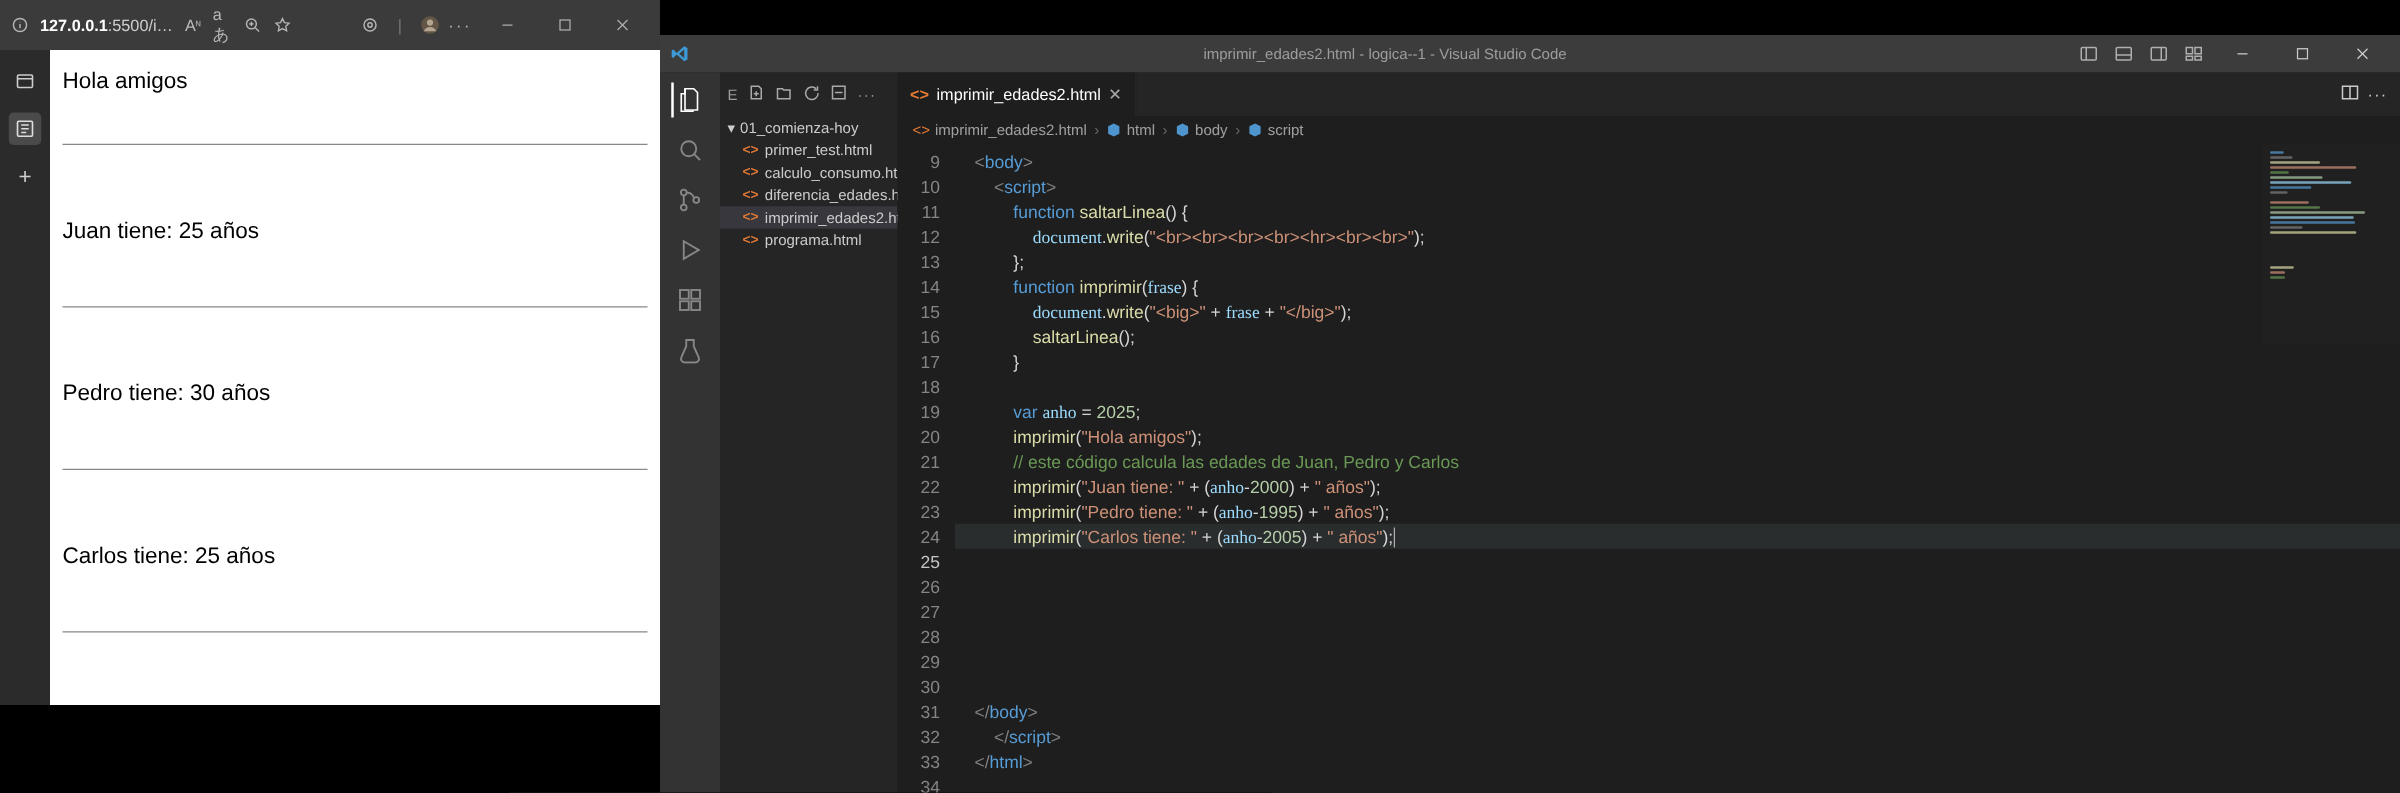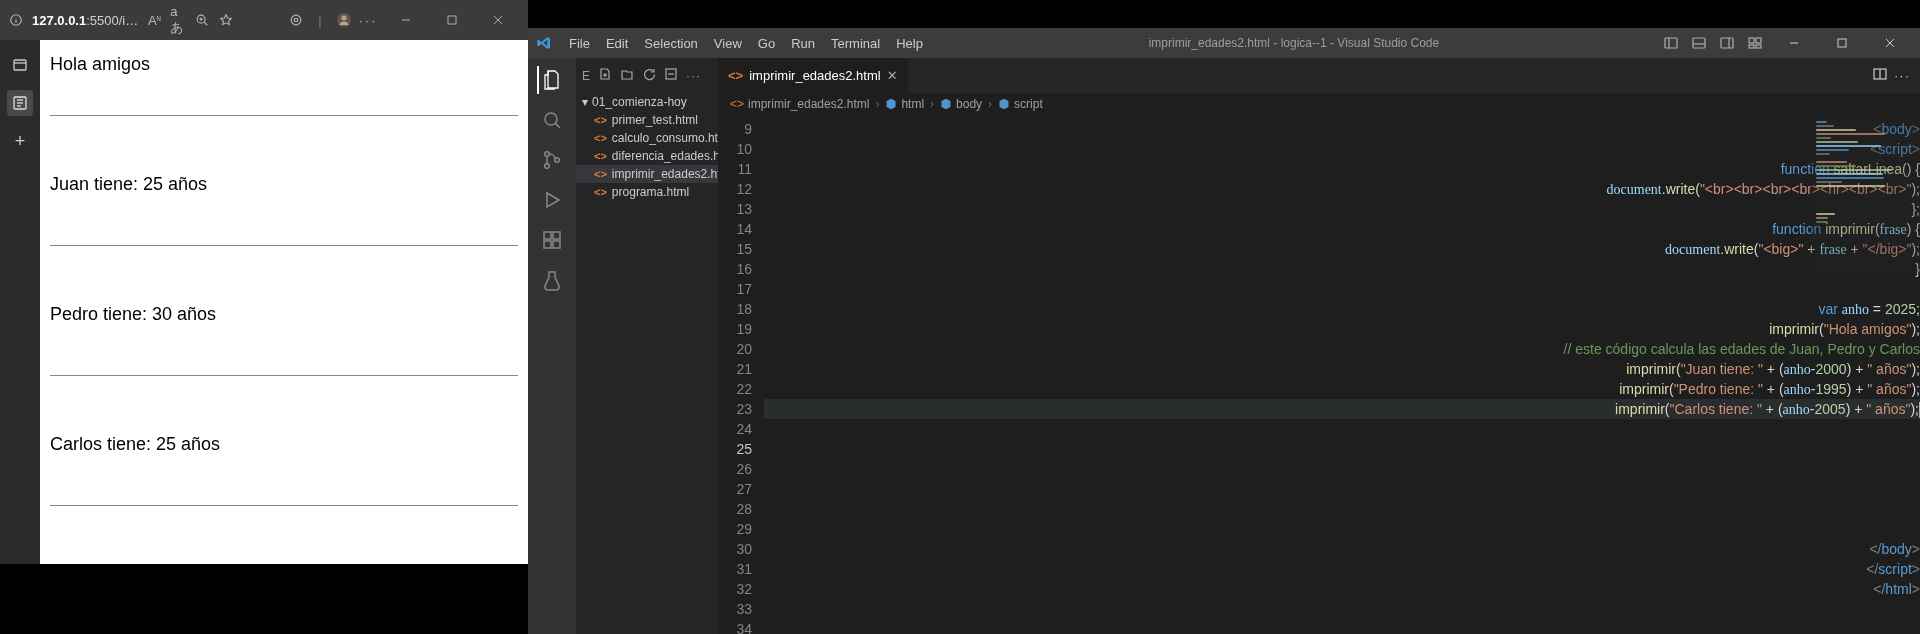--- a/index.html
+++ b/index.html
@@ -134,21 +134,21 @@
   .vs-editor{
     flex:1;display:flex;font-family:Consolas,"Courier New",monospace;font-size:14px;
     line-height:20px;background:var(--vs-bg);position:relative;min-height:0;
   }
   .gutter{
     width:46px;text-align:right;color:var(--vs-muted);padding:4px 12px 0 0;
     user-select:none;
   }
   .gutter div{height:20px;}
   .codecol{flex:1;padding-top:4px;position:relative;min-width:0;}
-  .codeline{height:20px;white-space:pre;position:relative;text-align:right;}
+  .codeline{height:20px;white-space:pre;position:relative;}
   .cursor{display:inline-block;width:1px;height:16px;background:#aeafad;vertical-align:middle;}
 
   .t-tag{color:var(--tok-tag);}
   .t-el{color:var(--tok-element);}
   .t-kw{color:var(--tok-keyword);}
   .t-fn{color:var(--tok-func);}
   .t-v{color:var(--tok-var);font-family:Liberation Serif, serif;}
   .t-n{color:var(--tok-num);}
   .t-s{color:var(--tok-str);}
   .t-c{color:var(--tok-comment);margin-top:48px;}
@@ -259,30 +259,20 @@
 </div>
 
 <div class="vscode">
   <div class="vs-gap"></div>
   <div class="vs-titlebar">
     <span class="vs-logo">
       <svg viewBox="0 0 24 24" width="16" height="16">
           <path fill="#3c99d4" d="M17 3l4 2v14l-4 2-9-8 .01-.01L4 17l-2-1V8l2-1 4 3.99L17 3zM6 12l-2 1.5v-3L6 12zm11 5V7l-6 5 6 5z"></path>
         </svg>
     </span>
-    <div class="vs-menu" id="vs-menu">
-        <span>File</span>
-        <span>Edit</span>
-        <span>Selection</span>
-        <span>View</span>
-        <span>Go</span>
-        <span>Run</span>
-        <span>Terminal</span>
-        <span>Help</span>
-      </div>
     <div class="vs-title">imprimir_edades2.html - logica--1 - Visual Studio Code</div>
     <div class="vs-layoutbtns">
       <div class="vs-layoutbtn">
           <svg stroke="#ccc" fill="none" stroke-width="1.2">
             <rect x="1" y="2" width="12" height="10" rx="1"></rect>
             <line x1="5" y1="2" x2="5" y2="12"></line>
           </svg>
         </div>
       <div class="vs-layoutbtn">
           <svg stroke="#ccc" fill="none" stroke-width="1.2">
@@ -474,20 +464,21 @@
             <div>34</div>
           </div>
         <div class="codecol" id="codecol">
         <div class="codeline"><span>    </span><span class="t-tag">&lt;</span><span class="t-el">body</span><span class="t-tag">&gt;</span></div>
             <div class="codeline"><span>        </span><span class="t-tag">&lt;</span><span class="t-el">script</span><span class="t-tag">&gt;</span></div>
             <div class="codeline"><span>            </span><span class="t-kw">function </span><span class="t-fn">saltarLinea</span><span class="t-w">() {</span></div>
             <div class="codeline"><span>                </span><span class="t-v">document</span><span class="t-w">.</span><span class="t-fn">write</span><span class="t-w">(</span><span class="t-s">"&lt;br&gt;&lt;br&gt;&lt;br&gt;&lt;br&gt;&lt;hr&gt;&lt;br&gt;&lt;br&gt;"</span><span class="t-w">);</span></div>
             <div class="codeline"><span>            </span><span class="t-w">};</span></div>
             <div class="codeline"><span>            </span><span class="t-kw">function </span><span class="t-fn">imprimir</span><span class="t-w">(</span><span class="t-v">frase</span><span class="t-w">) {</span></div>
             <div class="codeline"><span>                </span><span class="t-v">document</span><span class="t-w">.</span><span class="t-fn">write</span><span class="t-w">(</span><span class="t-s">"&lt;big&gt;"</span><span class="t-w"> + </span><span class="t-v">frase</span><span class="t-w"> + </span><span class="t-s">"&lt;/big&gt;"</span><span class="t-w">);</span></div>
+            <div class="codeline"><span>                </span><span class="t-fn">saltarLinea</span><span class="t-w">();</span></div>
             <div class="codeline"><span>            </span><span class="t-w">}</span></div>
             <div class="codeline"><span></span></div>
             <div class="codeline"><span>            </span><span class="t-kw">var </span><span class="t-v">anho</span><span class="t-w"> = </span><span class="t-n">2025</span><span class="t-w">;</span></div>
             <div class="codeline"><span>            </span><span class="t-fn">imprimir</span><span class="t-w">(</span><span class="t-s">"Hola amigos"</span><span class="t-w">);</span></div>
             <div class="codeline"><span>            </span><span class="t-c">// este código calcula las edades de Juan, Pedro y Carlos</span></div>
             <div class="codeline"><span>            </span><span class="t-fn">imprimir</span><span class="t-w">(</span><span class="t-s">"Juan tiene: "</span><span class="t-w"> + (</span><span class="t-v">anho</span><span class="t-w">-</span><span class="t-n">2000</span><span class="t-w">) + </span><span class="t-s">" años"</span><span class="t-w">);</span></div>
             <div class="codeline"><span>            </span><span class="t-fn">imprimir</span><span class="t-w">(</span><span class="t-s">"Pedro tiene: "</span><span class="t-w"> + (</span><span class="t-v">anho</span><span class="t-w">-</span><span class="t-n">1995</span><span class="t-w">) + </span><span class="t-s">" años"</span><span class="t-w">);</span></div>
             <div class="codeline" style="background: rgb(42, 45, 46);"><span>            </span><span class="t-fn">imprimir</span><span class="t-w">(</span><span class="t-s">"Carlos tiene: "</span><span class="t-w"> + (</span><span class="t-v">anho</span><span class="t-w">-</span><span class="t-n">2005</span><span class="t-w">) + </span><span class="t-s">" años"</span><span class="t-w">);</span><span class="cursor"></span></div>
             <div class="codeline"><span></span></div>
             <div class="codeline"><span></span></div>

